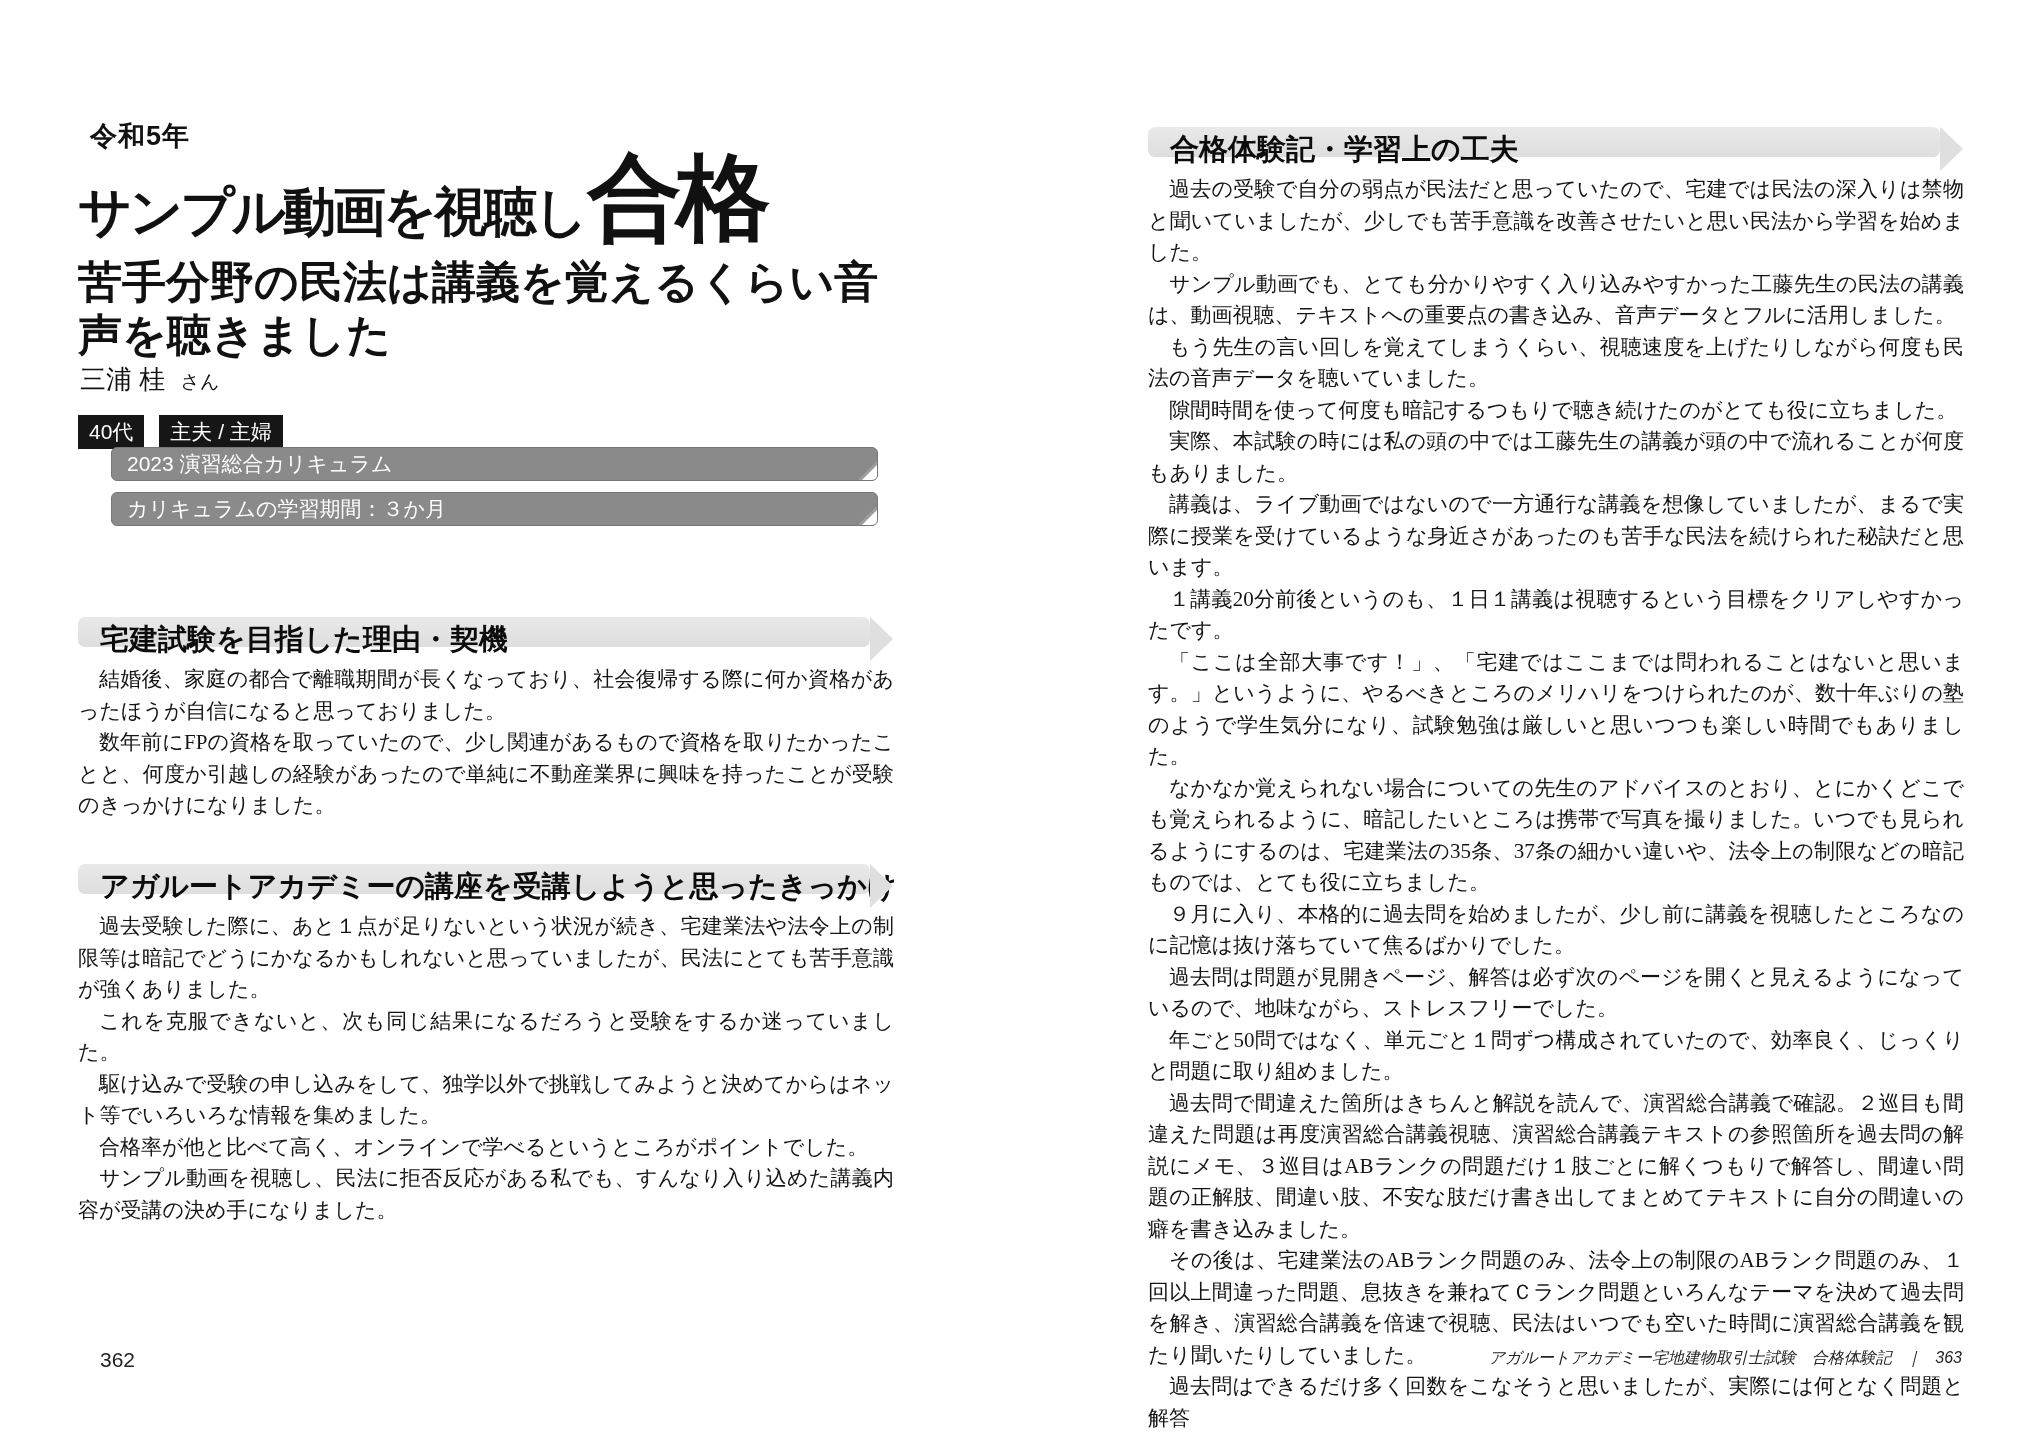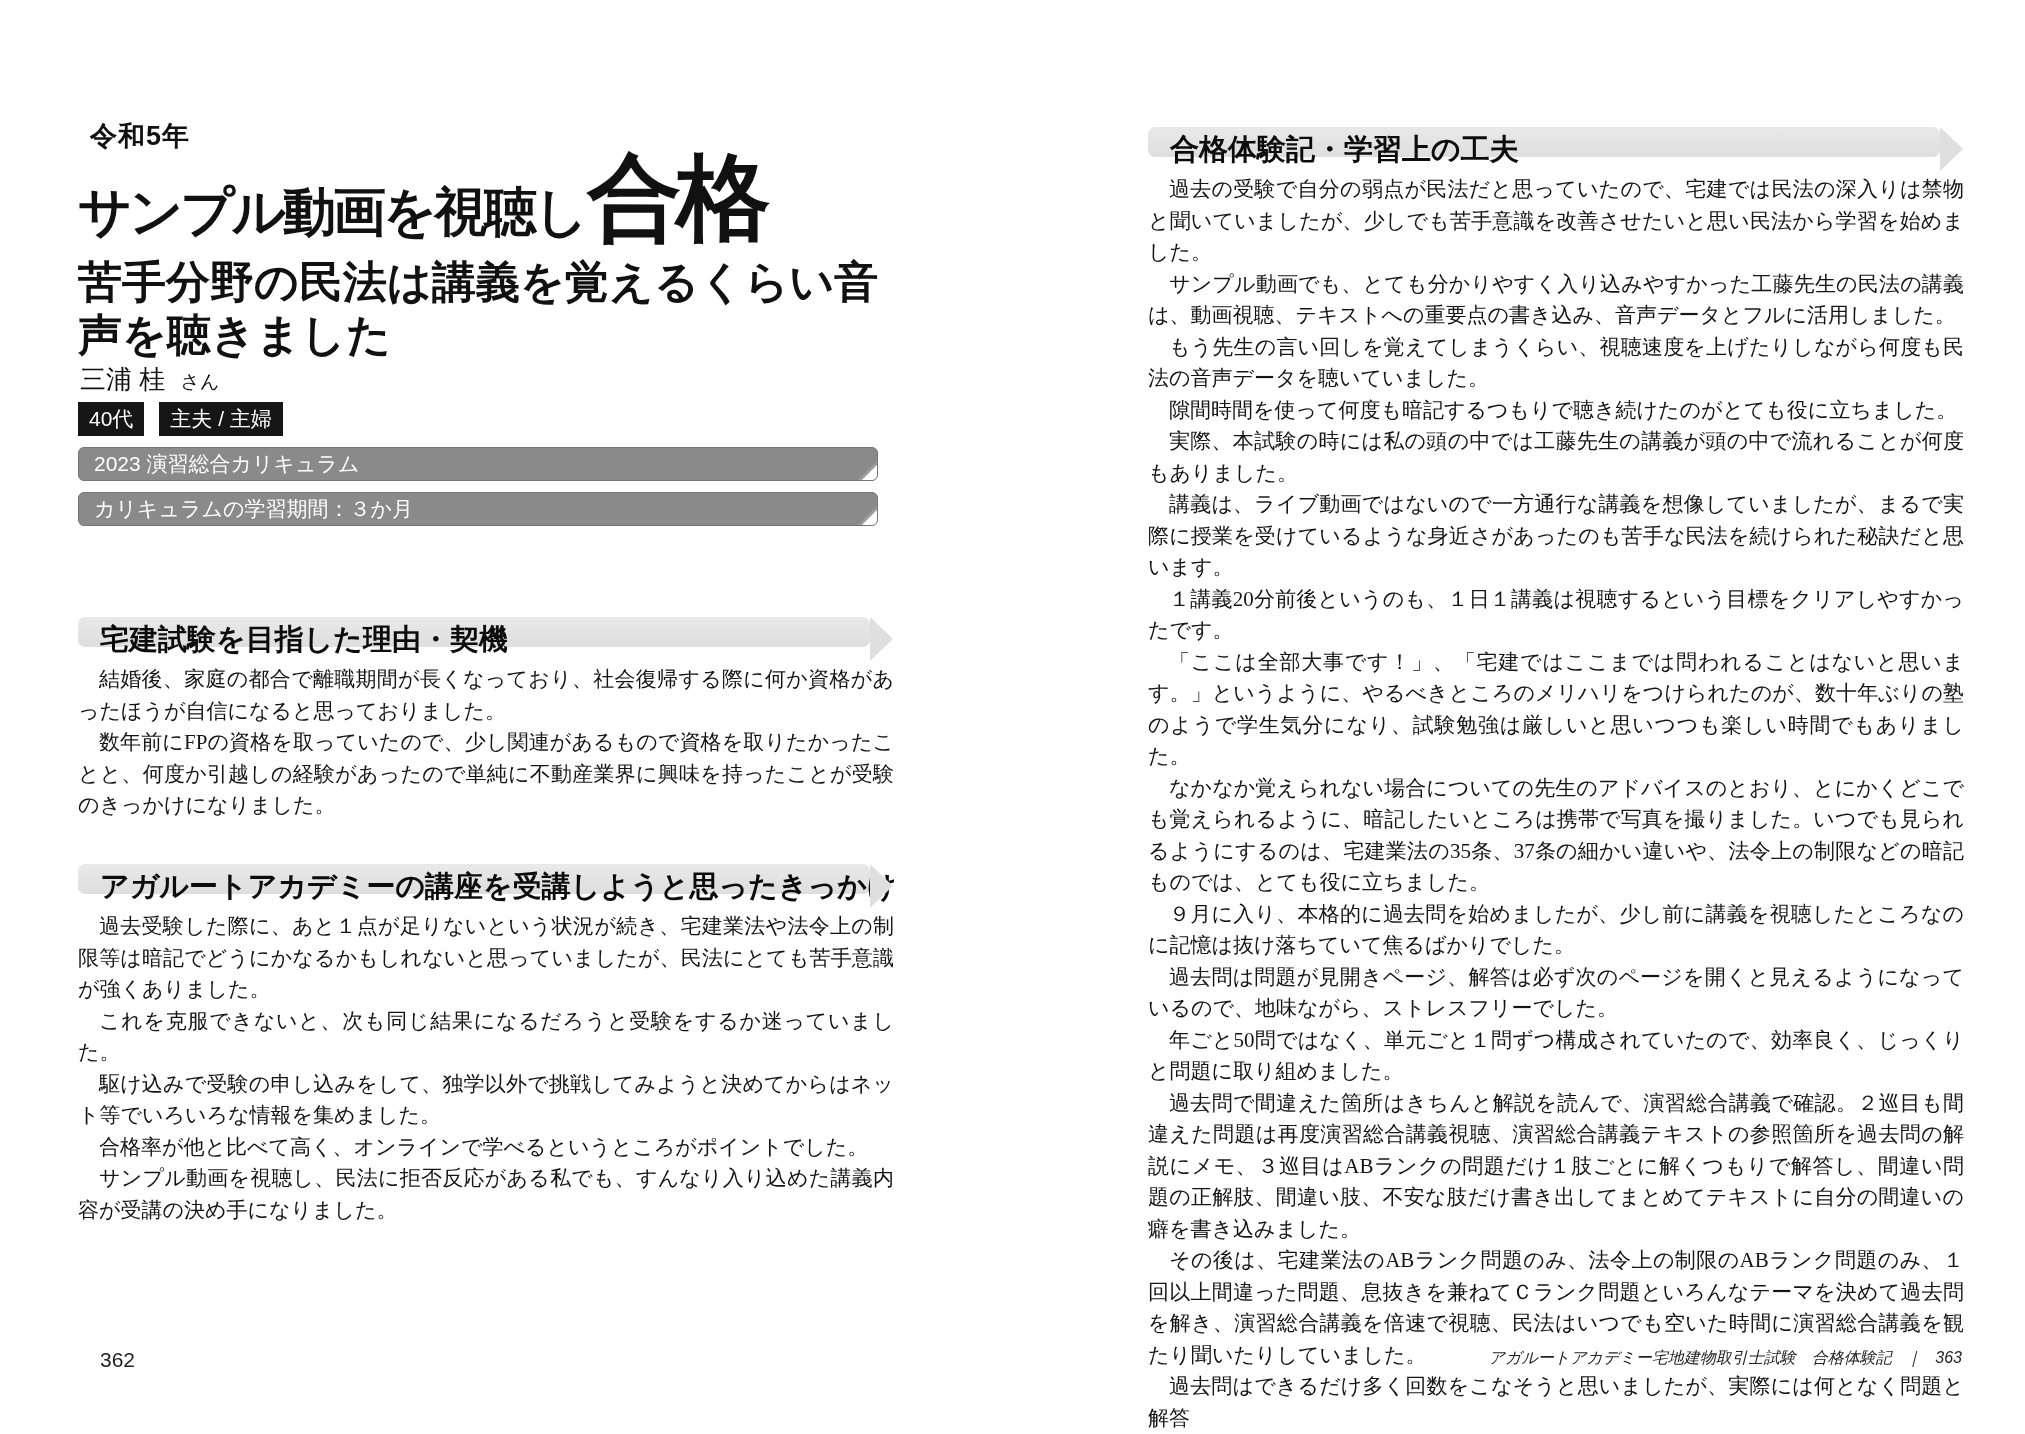--- a/index.html
+++ b/index.html
@@ -27,32 +27,33 @@
     font-size:94px; letter-spacing:-5px; line-height:.9; margin-left:2px;
   }
   .subtitle {
     margin-top:16px; font-family:"Liberation Serif", serif;
     font-size:44px; font-weight:700; line-height:1.2; letter-spacing:0;
   }
 
   .name-row { position:absolute; left:2px; top:362px; font-size:26px; font-weight:400; }
   .name-row .honorific { font-size:19px; margin-left:8px; }
 
-  .badges { position:absolute; left:0; top:402px; }
+  .badges { position:absolute; left:0; top:415px; }
   .badge {
     display:inline-block; background:#161616; color:#fff;
     font-size:21px; line-height:1; padding:6px 11px 7px; margin-right:15px;
   }
 
   
   .bars { position:absolute; left:0; top:447px; width:800px; }
   .bar {
     position:relative; height:34px; margin-bottom:11px;
     background:#8a8a8a; border:1px solid #767676; border-radius:6px;
     overflow:hidden;
+    margin-left:33px;
   }
   .bar-text { color:#ffffff; font-size:21px; line-height:32px; padding-left:15px; display:block; }
   .bar::before {
     content:""; position:absolute; right:-1px; bottom:-1px; width:21px; height:21px;
     background:#9d9d9d; clip-path:polygon(100% 0, 100% 100%, 0 100%);
   }
   .bar::after {
     content:""; position:absolute; right:-1px; bottom:-1px; width:17px; height:17px;
     background:#ffffff; clip-path:polygon(100% 0, 100% 100%, 0 100%);
   }

